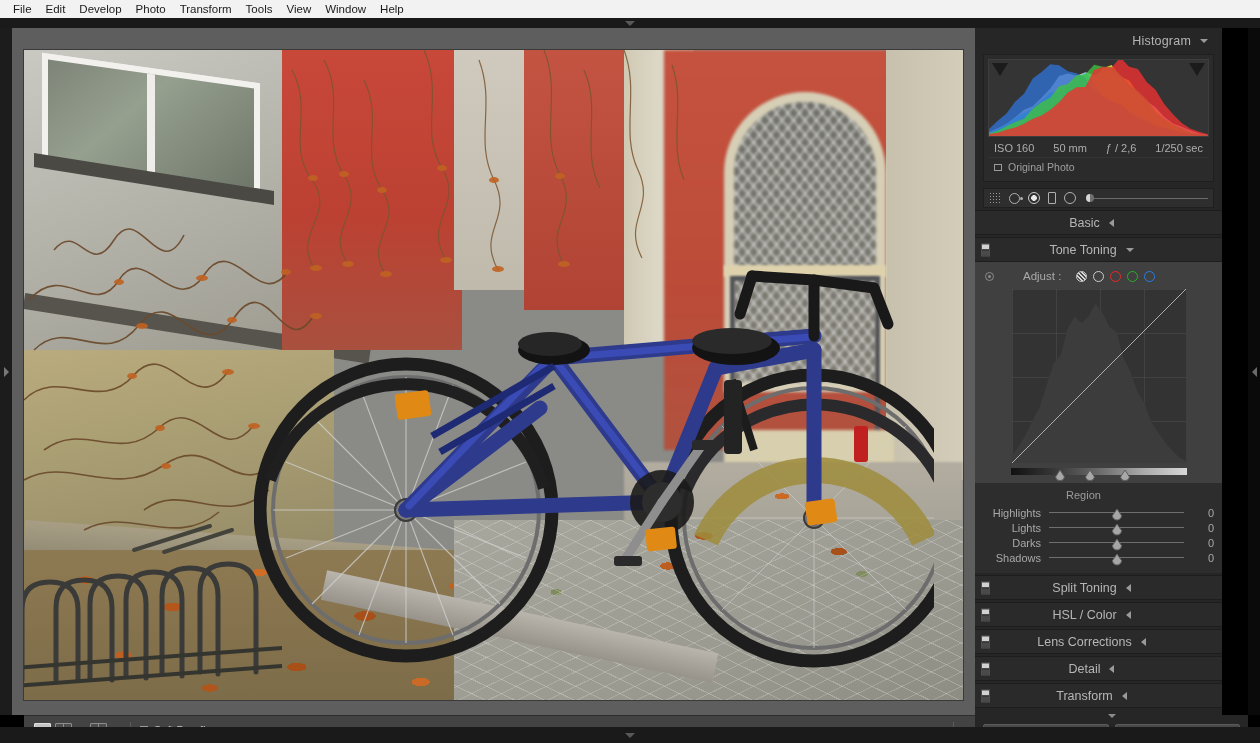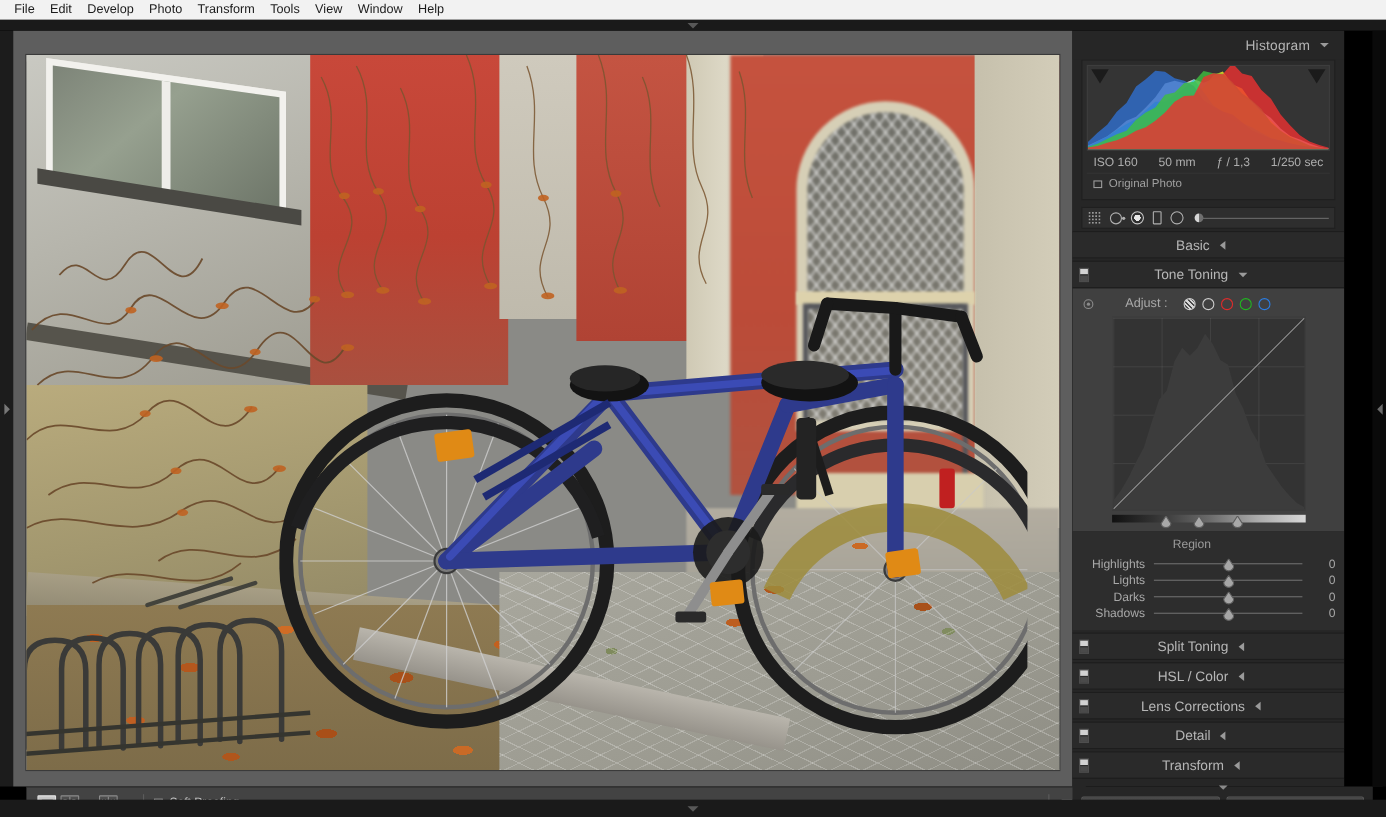--- a/index.html
+++ b/index.html
@@ -747,21 +747,21 @@
               <path d="M0,100 L0.00,97.58 L4.00,95.59 L8.00,92.05 L12.00,89.18 L16.00,83.56 L20.00,75.81 L24.00,68.54 L28.00,64.40 L32.00,53.60 L36.00,46.94 L40.00,34.39 L44.00,31.35 L48.00,26.15 L52.00,10.97 L56.00,6.68 L60.00,21.72 L64.00,26.99 L68.00,43.39 L72.00,55.43 L76.00,65.68 L80.00,77.71 L84.00,83.99 L88.00,90.65 L92.00,95.47 L96.00,97.51 L100.00,98.85 L100,100 Z" fill="#f0e024" opacity="0.85"></path>
               <path d="M0,100 L0.00,96.00 L4.00,90.12 L8.00,84.22 L12.00,76.34 L16.00,69.33 L20.00,63.53 L24.00,52.87 L28.00,42.86 L32.00,42.34 L36.00,34.34 L40.00,26.38 L44.00,15.91 L48.00,31.02 L52.00,47.05 L56.00,54.58 L60.00,64.28 L64.00,68.30 L68.00,73.26 L72.00,79.87 L76.00,86.22 L80.00,89.01 L84.00,92.92 L88.00,94.95 L92.00,96.57 L96.00,97.83 L100.00,98.92 L100,100 Z" fill="#22c8d8" opacity="0.75"></path>
               <path d="M0,100 L0.00,90.87 L4.00,79.84 L8.00,70.37 L12.00,54.75 L16.00,44.39 L20.00,24.41 L24.00,15.81 L28.00,5.60 L32.00,6.86 L36.00,14.68 L40.00,17.56 L44.00,23.81 L48.00,41.10 L52.00,48.50 L56.00,54.56 L60.00,57.95 L64.00,67.33 L68.00,76.83 L72.00,81.83 L76.00,87.01 L80.00,89.43 L84.00,92.36 L88.00,94.97 L92.00,96.56 L96.00,97.56 L100.00,98.82 L100,100 Z" fill="#2f6fd0" opacity="0.8"></path>
               <path d="M0,100 L0.00,96.66 L4.00,93.01 L8.00,87.29 L12.00,81.49 L16.00,77.38 L20.00,64.26 L24.00,55.62 L28.00,49.78 L32.00,34.49 L36.00,31.63 L40.00,20.22 L44.00,18.81 L48.00,6.12 L52.00,8.80 L56.00,9.19 L60.00,19.36 L64.00,32.81 L68.00,40.95 L72.00,51.51 L76.00,67.96 L80.00,77.47 L84.00,85.23 L88.00,89.81 L92.00,95.16 L96.00,97.79 L100.00,98.86 L100,100 Z" fill="#3fbf3f" opacity="0.8"></path>
               <path d="M0,100 L0.00,97.48 L4.00,95.81 L8.00,91.81 L12.00,88.75 L16.00,83.98 L20.00,77.46 L24.00,73.15 L28.00,65.47 L32.00,55.72 L36.00,42.81 L40.00,35.83 L44.00,35.37 L48.00,13.19 L52.00,8.77 L56.00,9.83 L60.00,-3.31 L64.00,8.84 L68.00,11.88 L72.00,28.82 L76.00,39.04 L80.00,57.91 L84.00,71.32 L88.00,82.96 L92.00,90.40 L96.00,94.43 L100.00,97.69 L100,100 Z" fill="#ed3131" opacity="0.8"></path>
             </svg>
         </div>
         <div class="exif">
           <span>ISO 160</span>
           <span>50 mm</span>
-          <span>ƒ / 1,3</span>
+          <span>ƒ / 2,6</span>
           <span>1/250 sec</span>
         </div>
         <div class="orig-row">
           <span class="orig-box"></span>
           <span class="orig-txt">Original Photo</span>
         </div>
       </div>
 
       <div class="toolstrip">
         <div class="ts-grid"></div>

